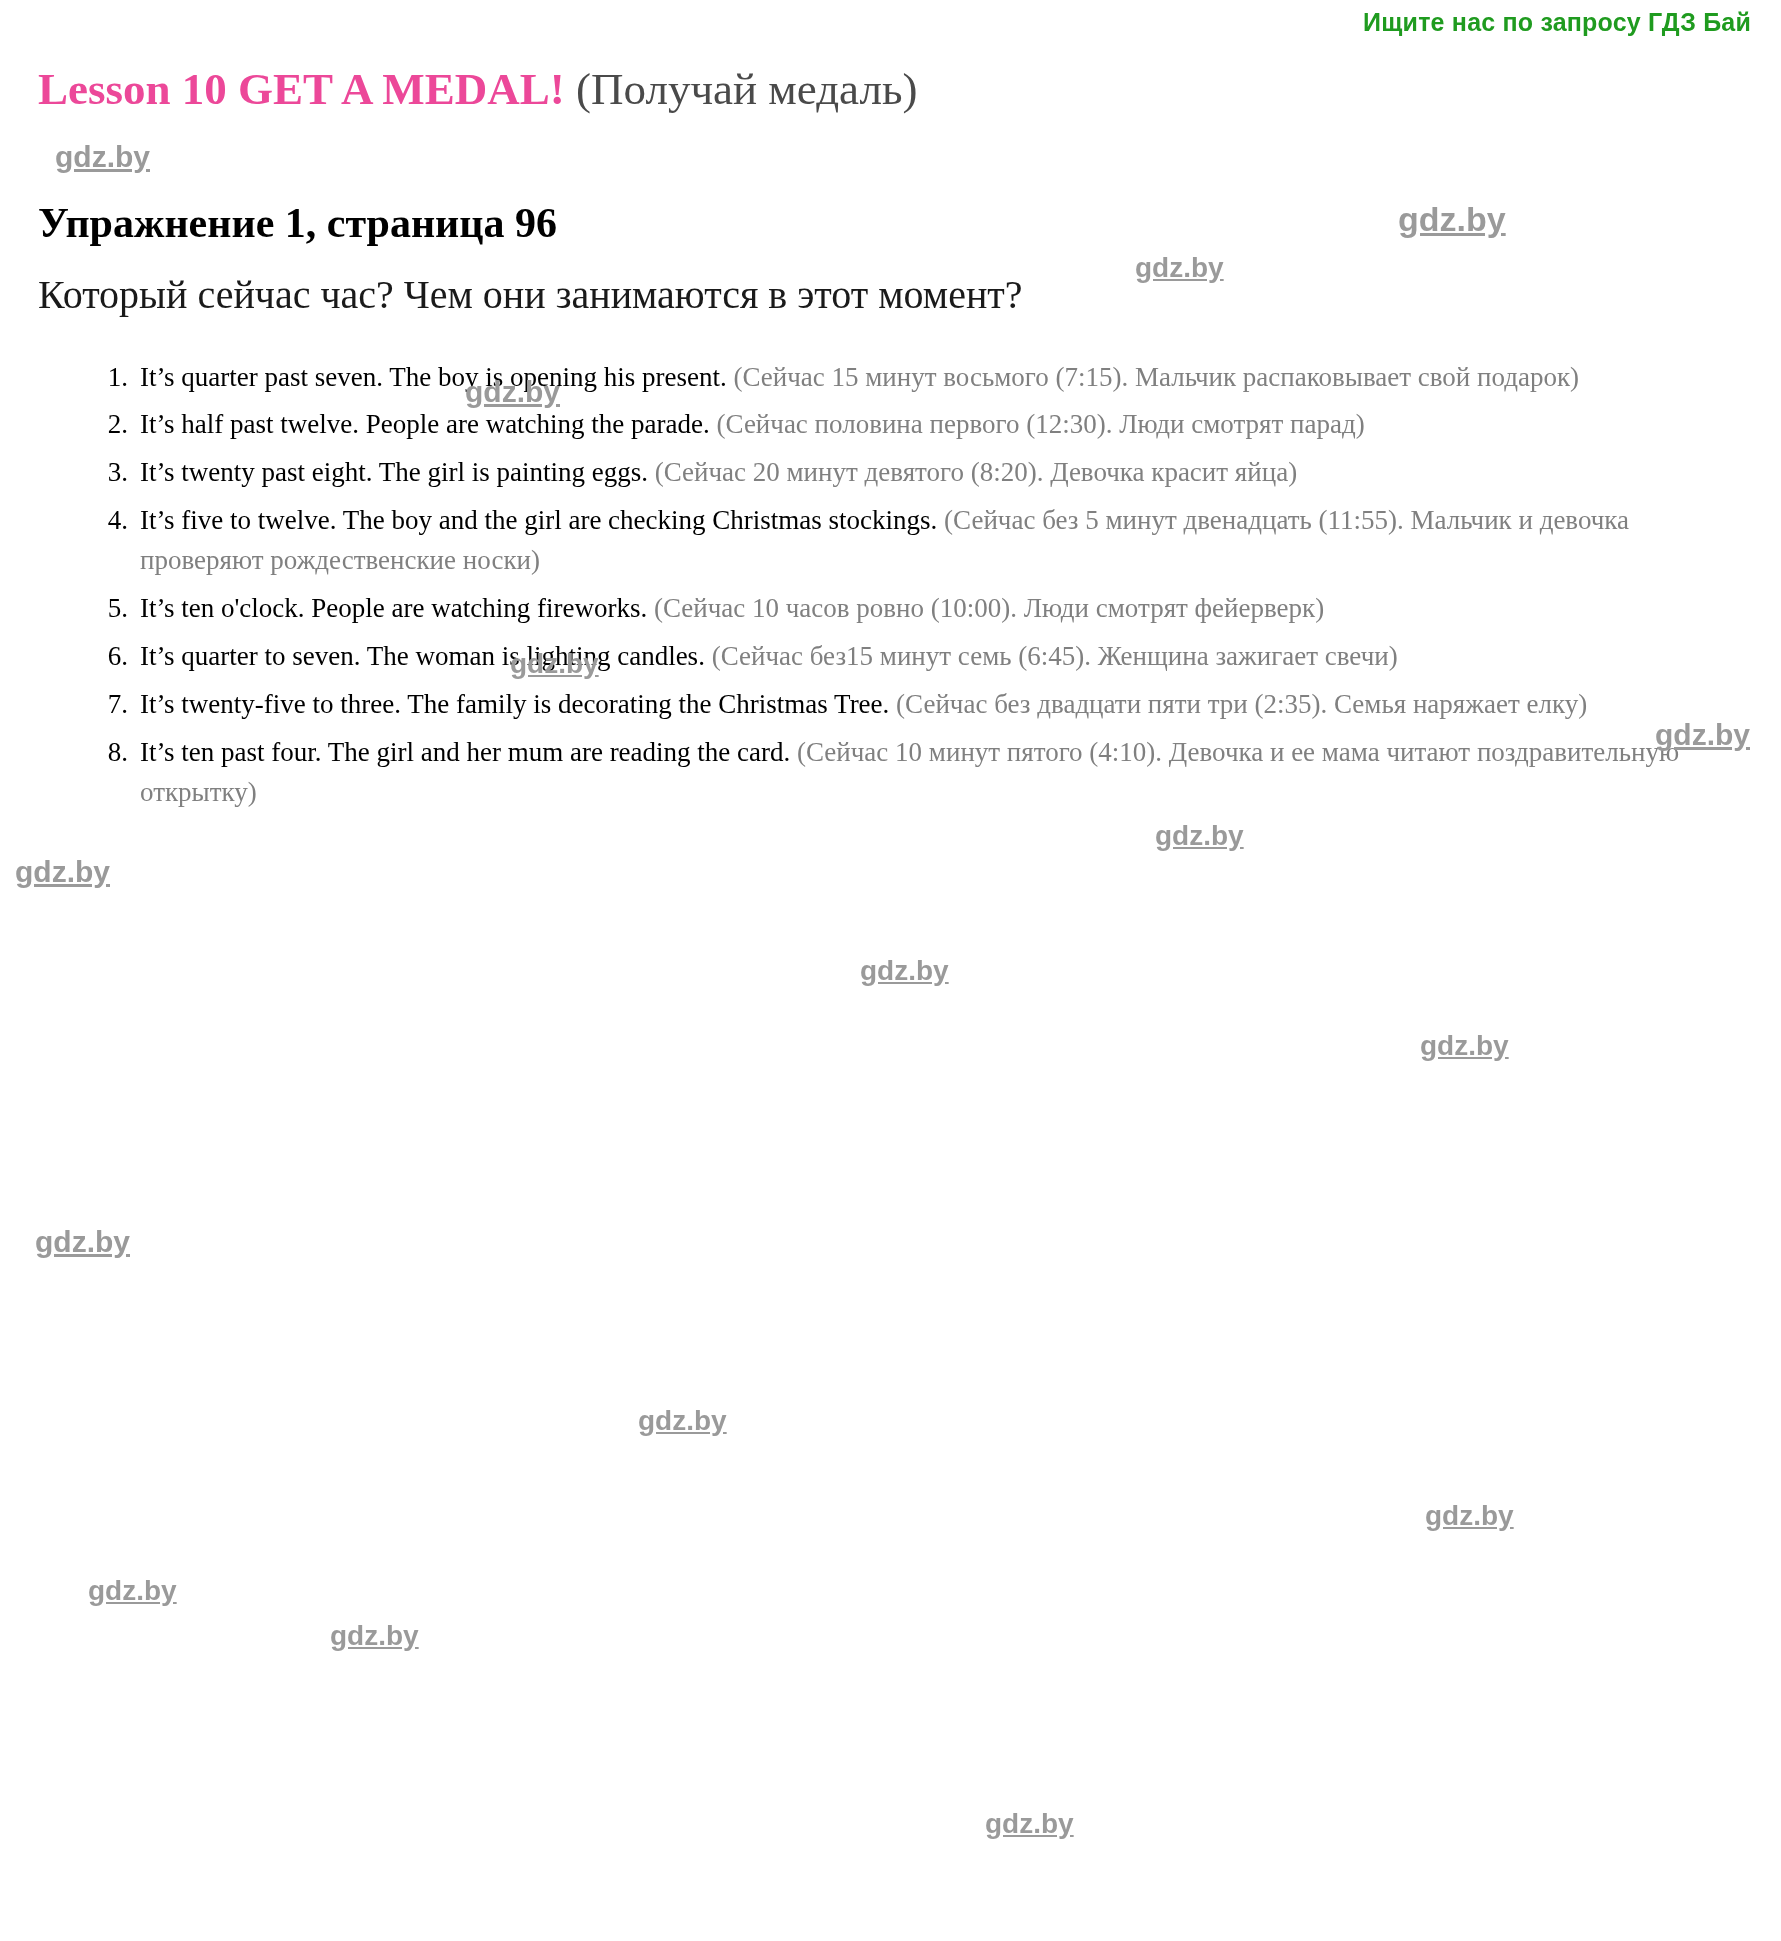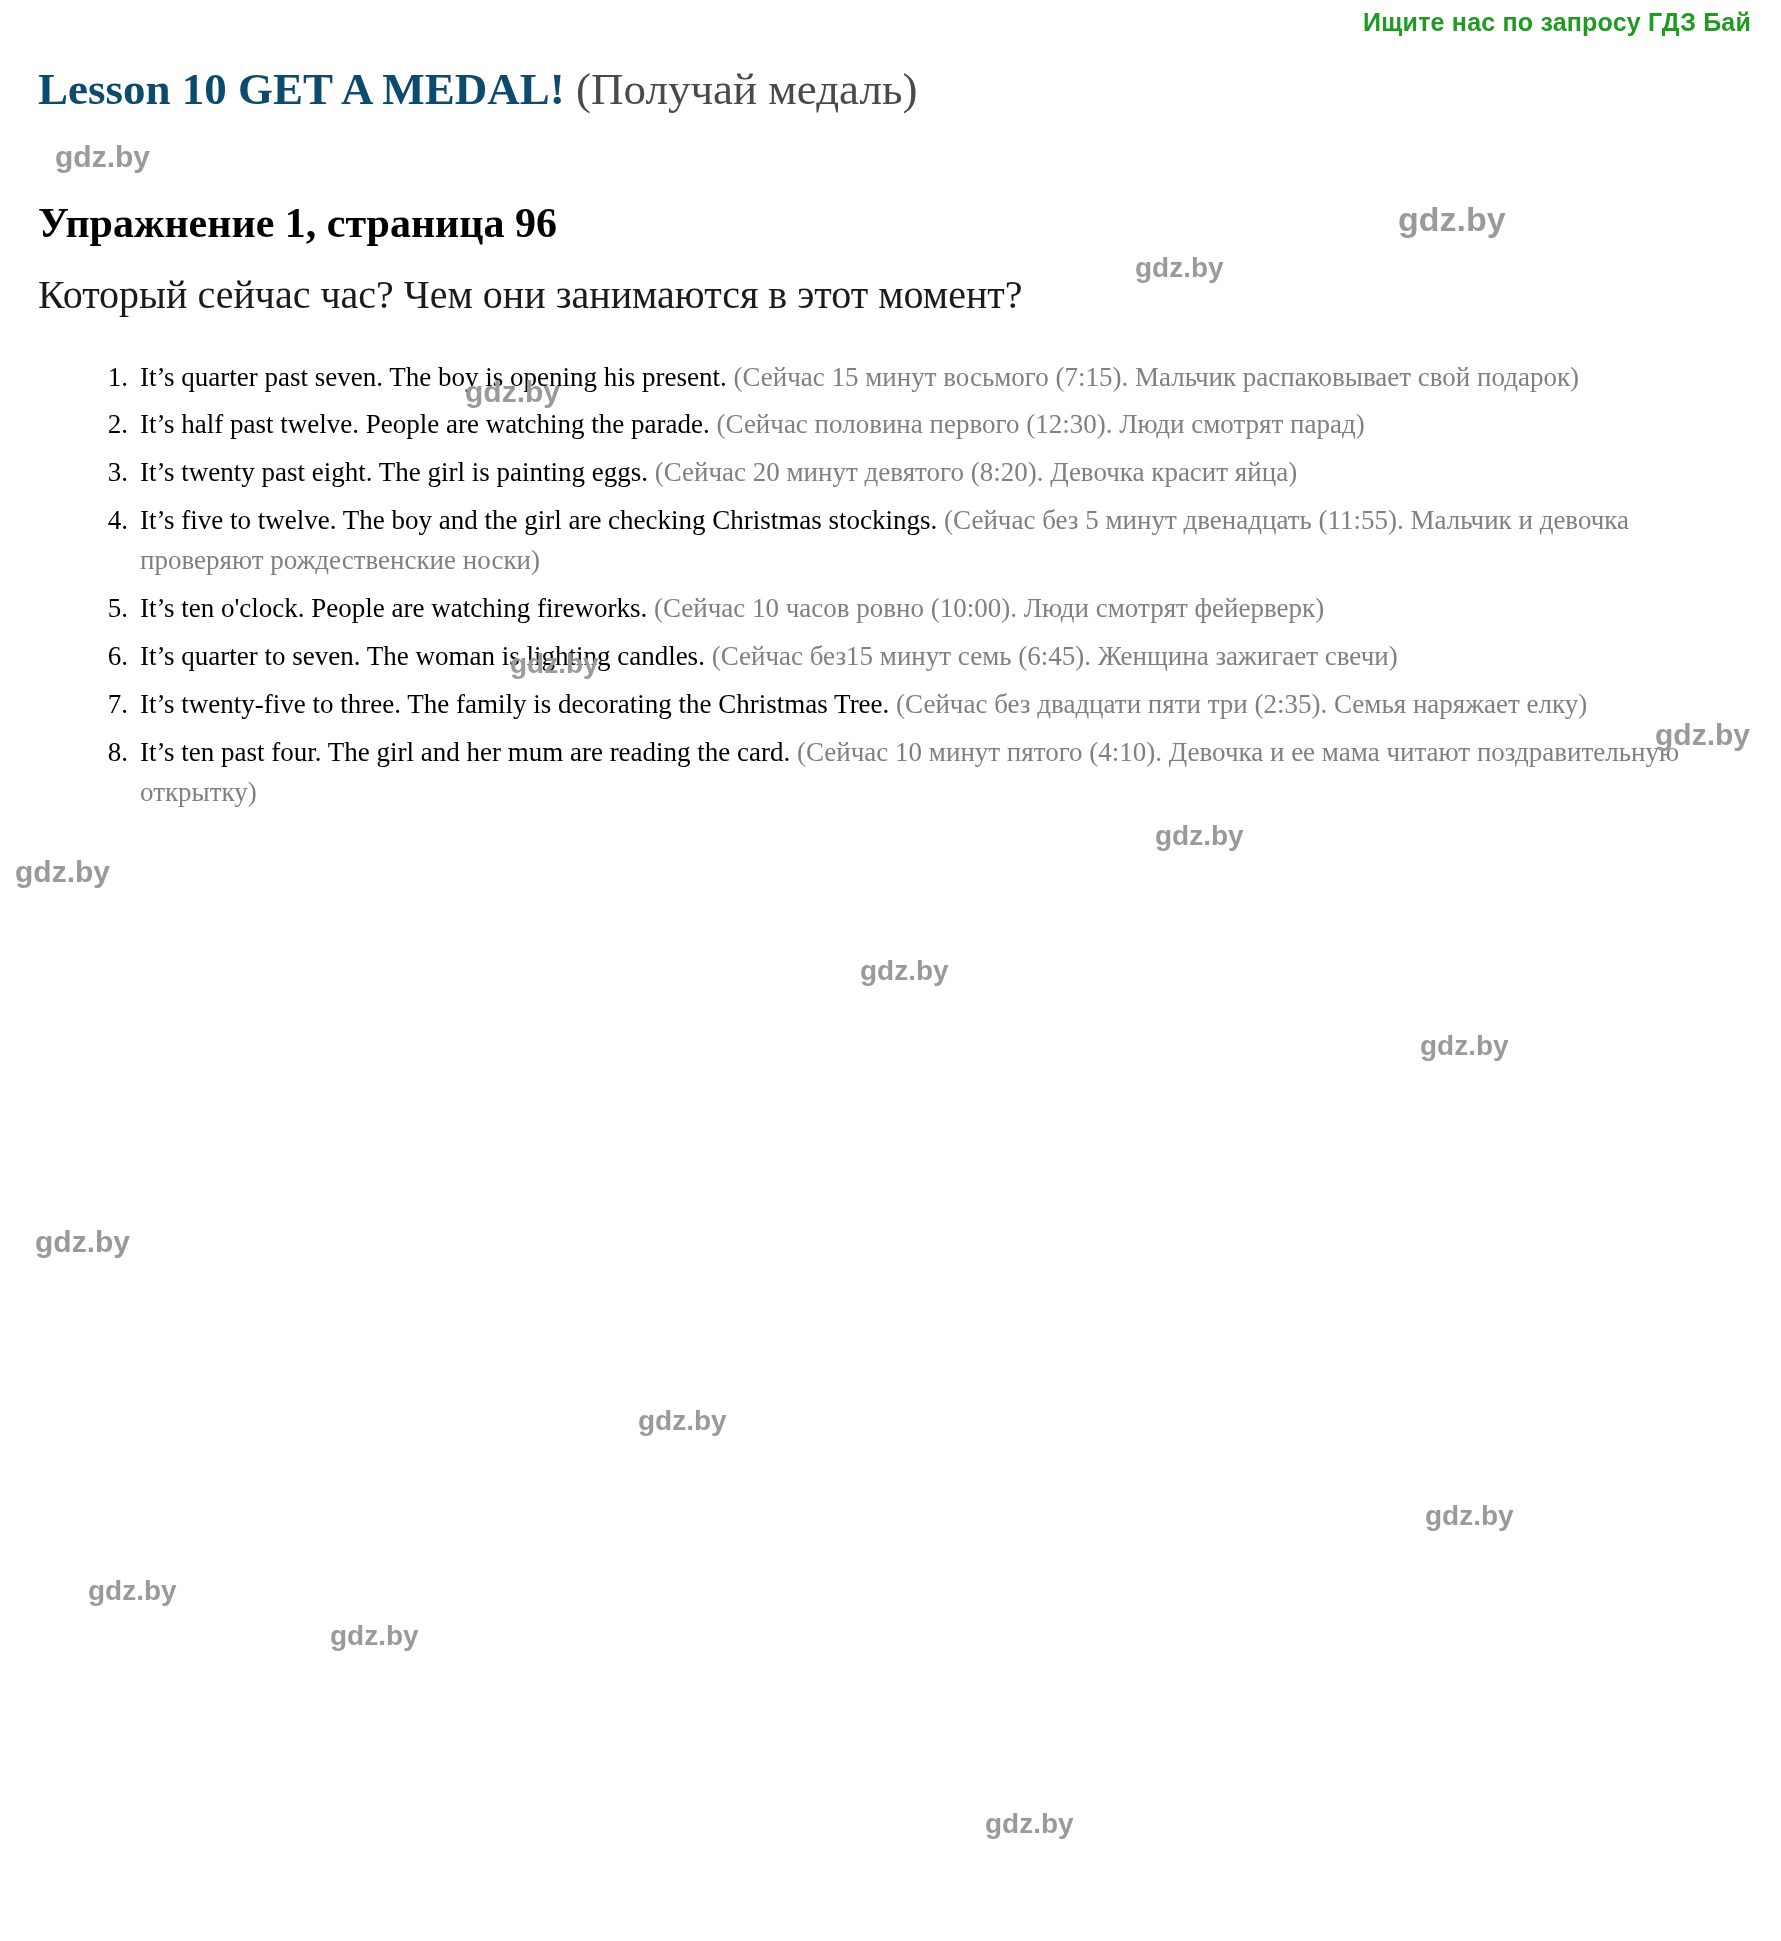--- a/index.html
+++ b/index.html
@@ -32,21 +32,21 @@
     letter-spacing: 0.2px;
   }
   .lesson-title {
     margin-top: 28px;
     margin-left: 8px;
     font-size: 45px;
     line-height: 1.1;
   }
   .lesson-title .en {
     font-weight: bold;
-    color: #0c4a6e;
+    color: #ec4899;
   }
   .lesson-title .ru {
     color: #4a4a4a;
     font-weight: normal;
     text-align: right;
   }
   .ex-title {
     margin-top: 84px;
     margin-left: 8px;
     font-size: 42px;
@@ -99,20 +99,21 @@
     font-size: 26px;
     letter-spacing: 0.5px;
   }
   .wm {
     position: absolute;
     color: #9a9a9a;
     font-family: "Liberation Sans", sans-serif;
     font-weight: bold;
     pointer-events: none;
     white-space: nowrap;
+    text-decoration: underline;
   }
 </style>
 </head>
 <body>
 
 <div class="page">
 
   <div class="top-banner" style="color: rgb(31, 155, 31);">Ищите нас по запросу ГДЗ Бай</div>
 
   <div class="lesson-title">

